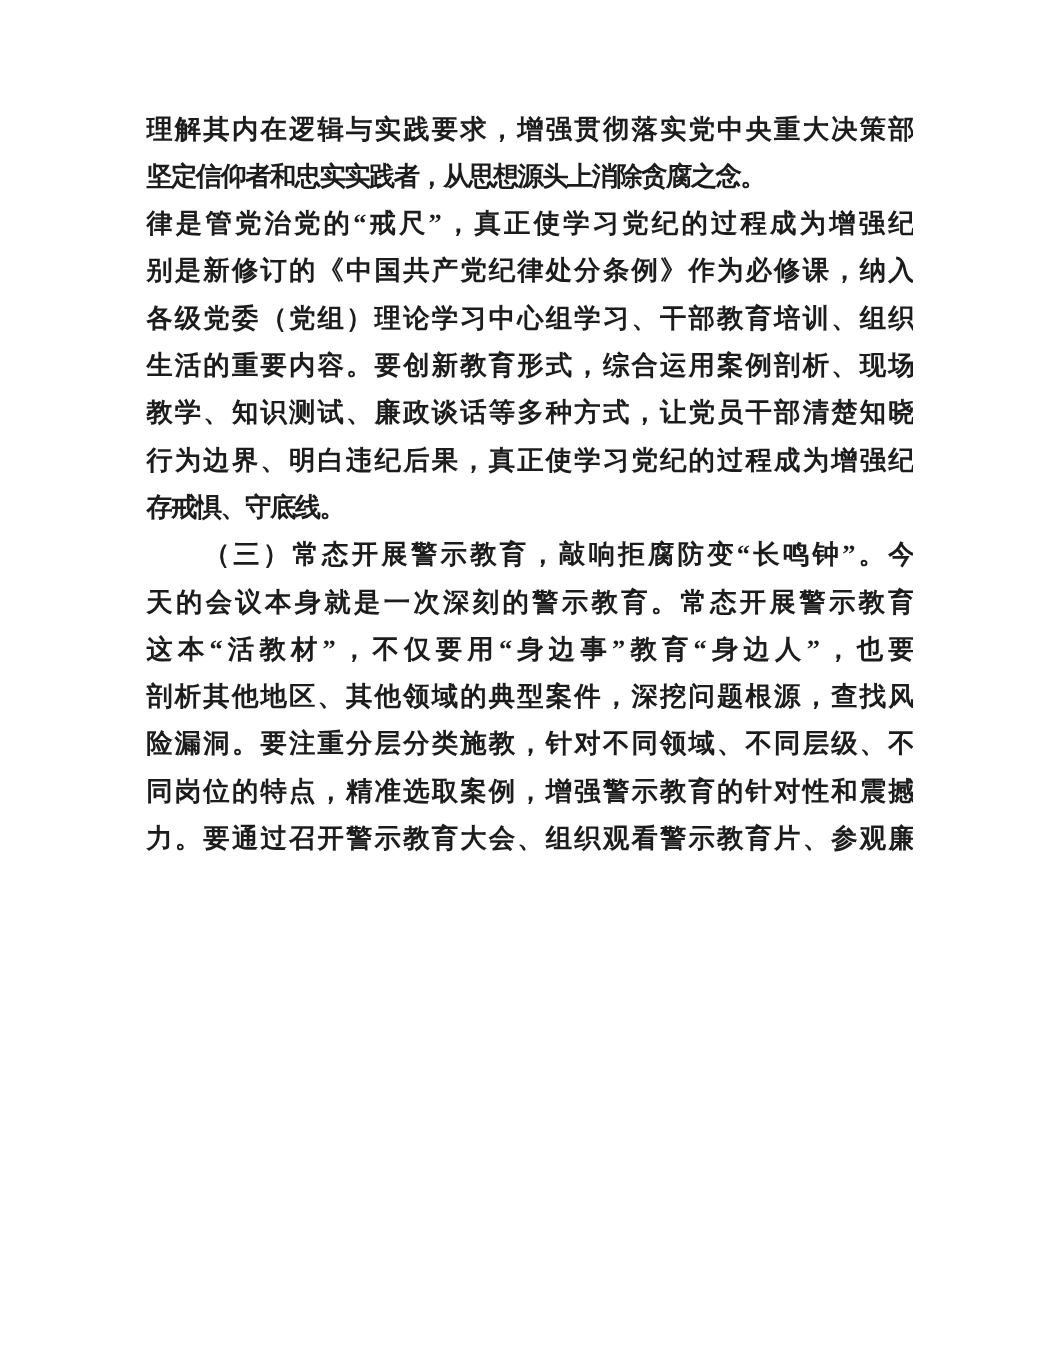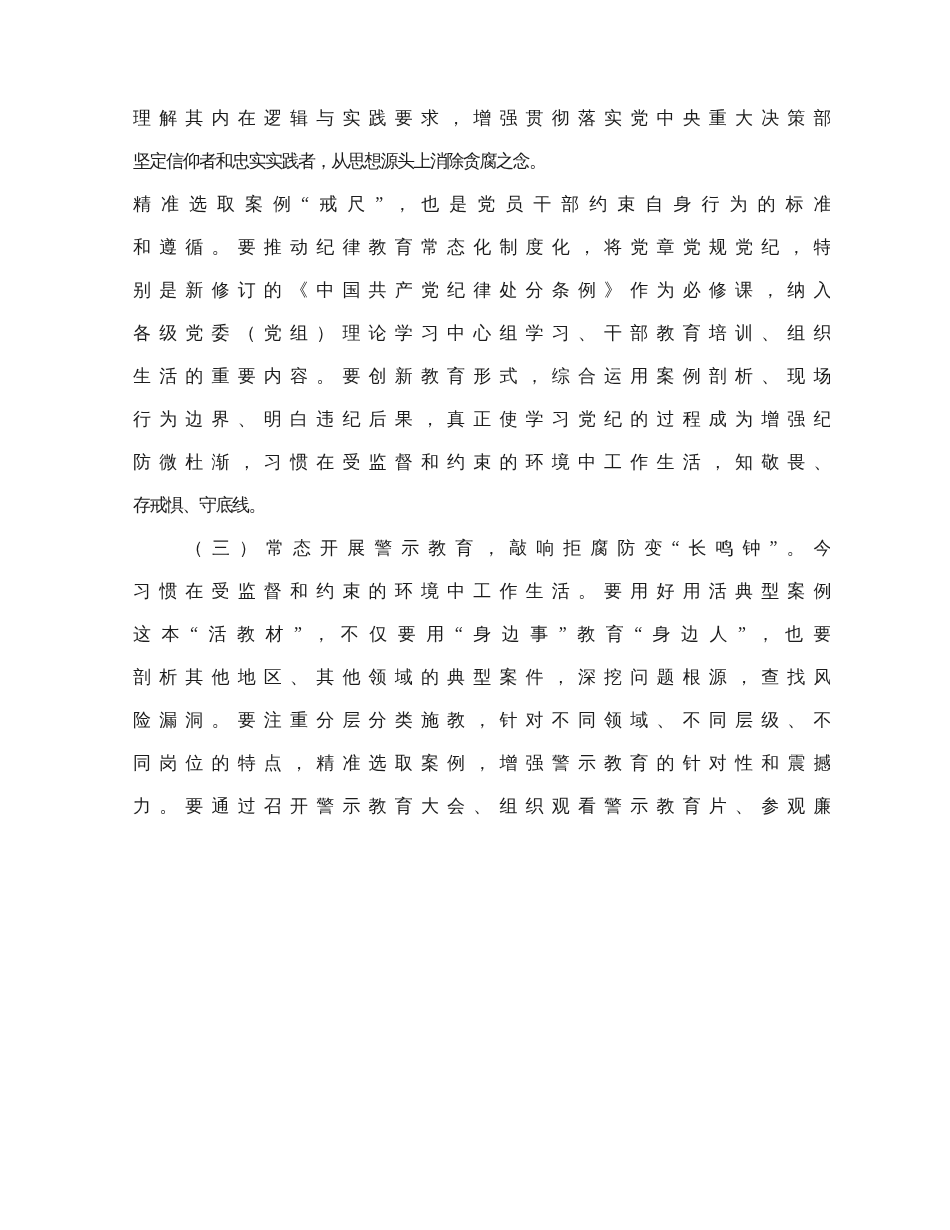--- a/index.html
+++ b/index.html
@@ -20,59 +20,59 @@
     left: 133px;
     top: 97px;
     width: 697px;
     color: #1c1c1c;
   }
   .paragraph {
     margin: 0;
     padding: 0;
   }
   .line {
-    font-size: 18px;
+    font-size: 24px;
     line-height: 43px;
     height: 43px;
     letter-spacing: -1.5px;
     text-align: justify;
     text-align-last: justify;
     white-space: normal;
     overflow: hidden;
+    font-weight: bold;
   }
   .line.para-end {
     text-align: right;
     text-align-last: left;
   }
   .line.indent {
     text-indent: 52px;
   }
 </style>
 </head>
 <body>
 
 <div class="page" style="background: rgb(255, 255, 255);">
   <div class="text-block" style="color: rgb(28, 28, 28);">
       <div class="paragraph">
         <div class="line">理解其内在逻辑与实践要求，增强贯彻落实党中央重大决策部</div>
         <div class="line para-end">坚定信仰者和忠实实践者，从思想源头上消除贪腐之念。</div>
       </div>
       <div class="paragraph">
-        <div class="line">精准选取案例“戒尺”，也是党员干部约束自身行为的标准</div>
-        <div class="line">和遵循。要推动纪律教育常态化制度化，将党章党规党纪，特</div>
+        <div class="line">律是管党治党的“戒尺”，真正使学习党纪的过程成为增强纪</div>
         <div class="line">别是新修订的《中国共产党纪律处分条例》作为必修课，纳入</div>
         <div class="line">各级党委（党组）理论学习中心组学习、干部教育培训、组织</div>
         <div class="line">生活的重要内容。要创新教育形式，综合运用案例剖析、现场</div>
+        <div class="line">教学、知识测试、廉政谈话等多种方式，让党员干部清楚知晓</div>
         <div class="line">行为边界、明白违纪后果，真正使学习党纪的过程成为增强纪</div>
-        <div class="line">防微杜渐，习惯在受监督和约束的环境中工作生活，知敬畏、</div>
         <div class="line para-end">存戒惧、守底线。</div>
       </div>
       <div class="paragraph">
         <div class="line indent">（三）常态开展警示教育，敲响拒腐防变“长鸣钟”。今</div>
-        <div class="line">习惯在受监督和约束的环境中工作生活。要用好用活典型案例</div>
+        <div class="line">天的会议本身就是一次深刻的警示教育。常态开展警示教育</div>
         <div class="line">这本“活教材”，不仅要用“身边事”教育“身边人”，也要</div>
         <div class="line">剖析其他地区、其他领域的典型案件，深挖问题根源，查找风</div>
         <div class="line">险漏洞。要注重分层分类施教，针对不同领域、不同层级、不</div>
         <div class="line">同岗位的特点，精准选取案例，增强警示教育的针对性和震撼</div>
         <div class="line">力。要通过召开警示教育大会、组织观看警示教育片、参观廉</div>
       </div>
     </div>
 </div>
 
 </body></html>

